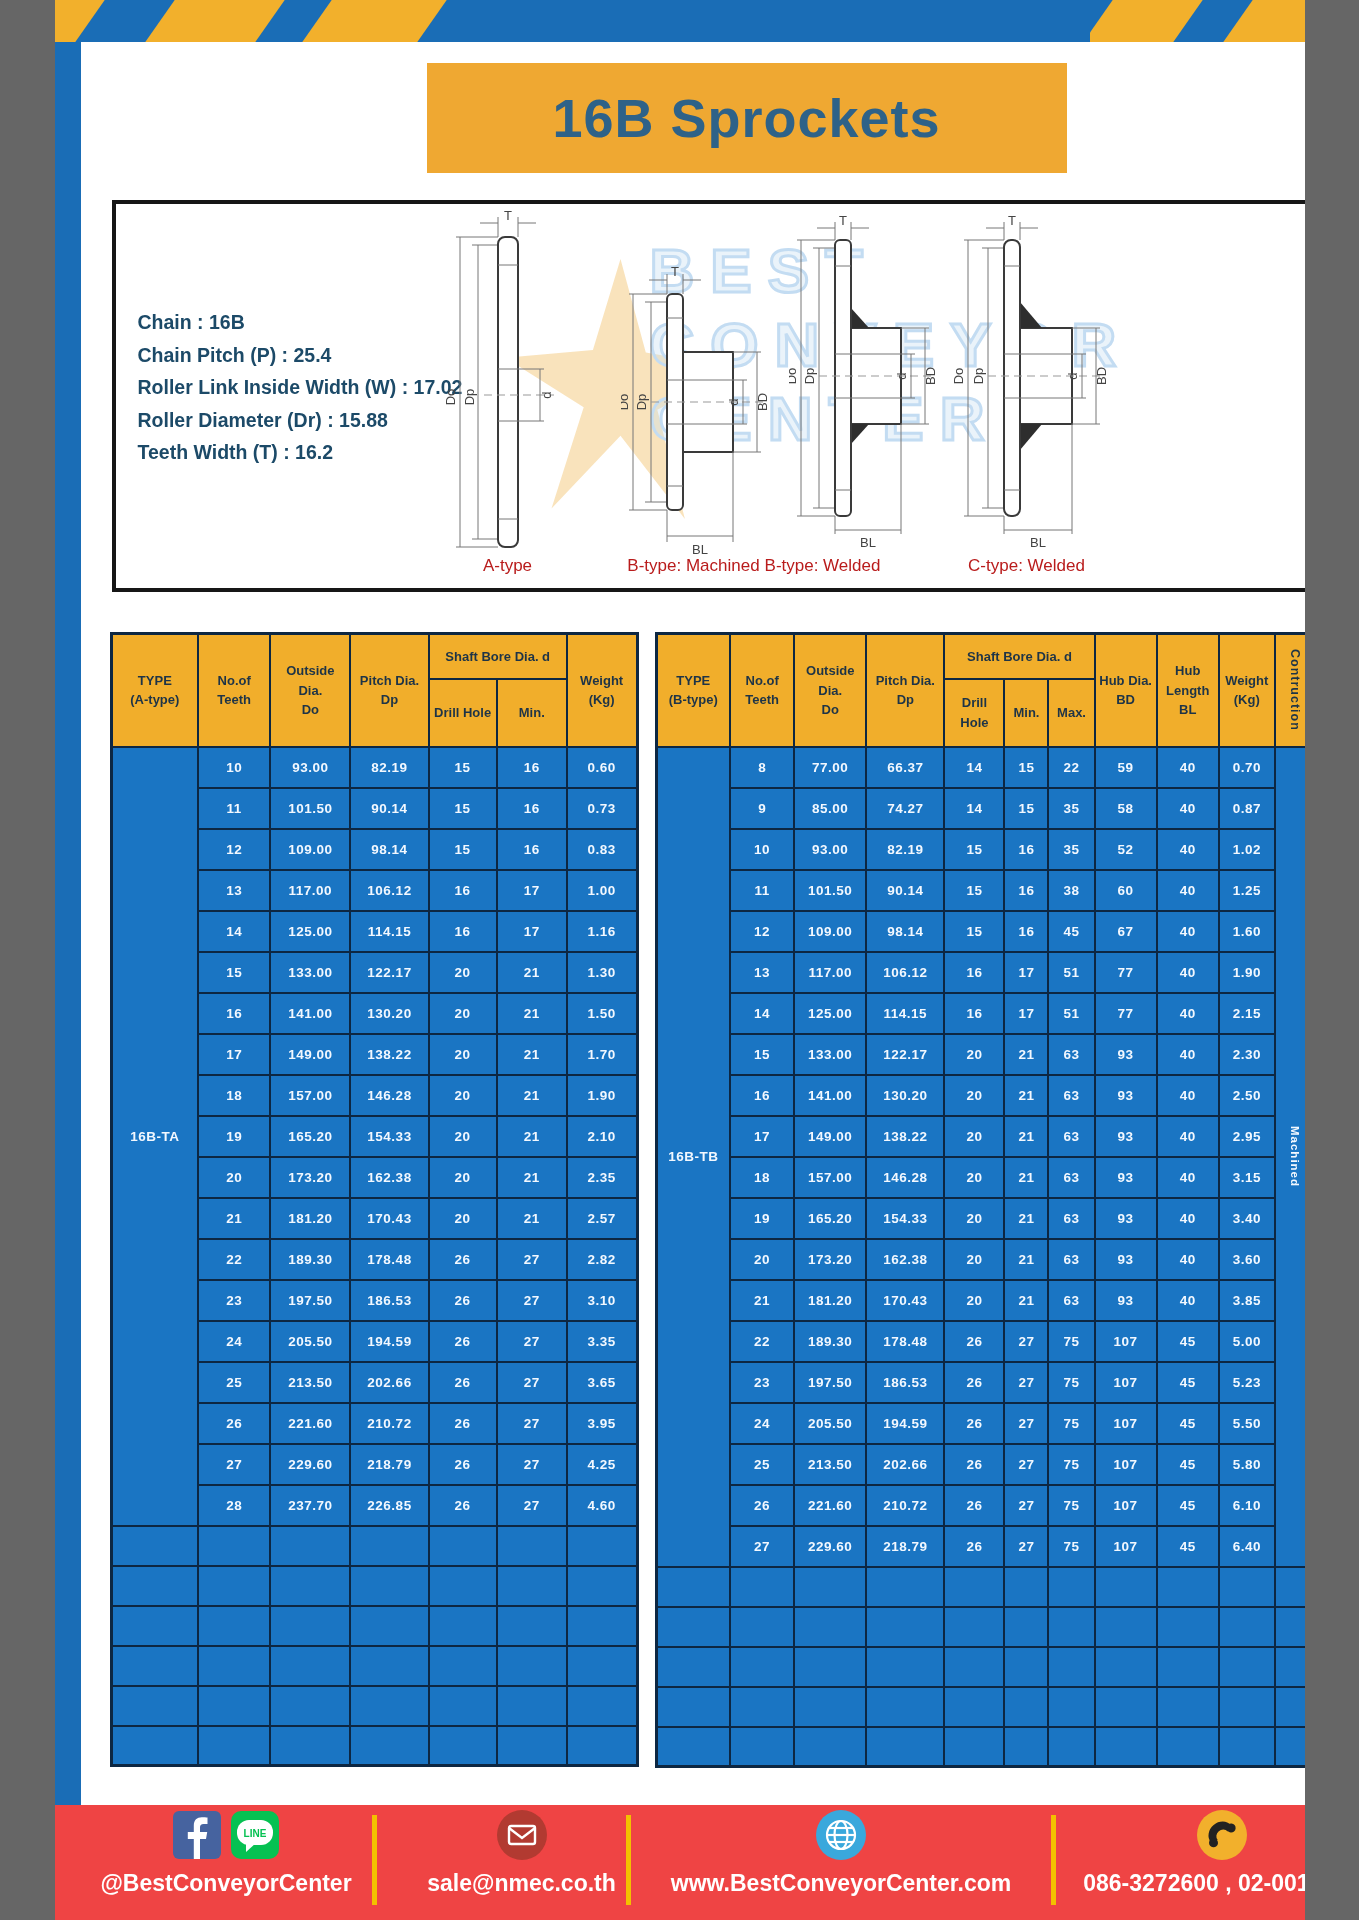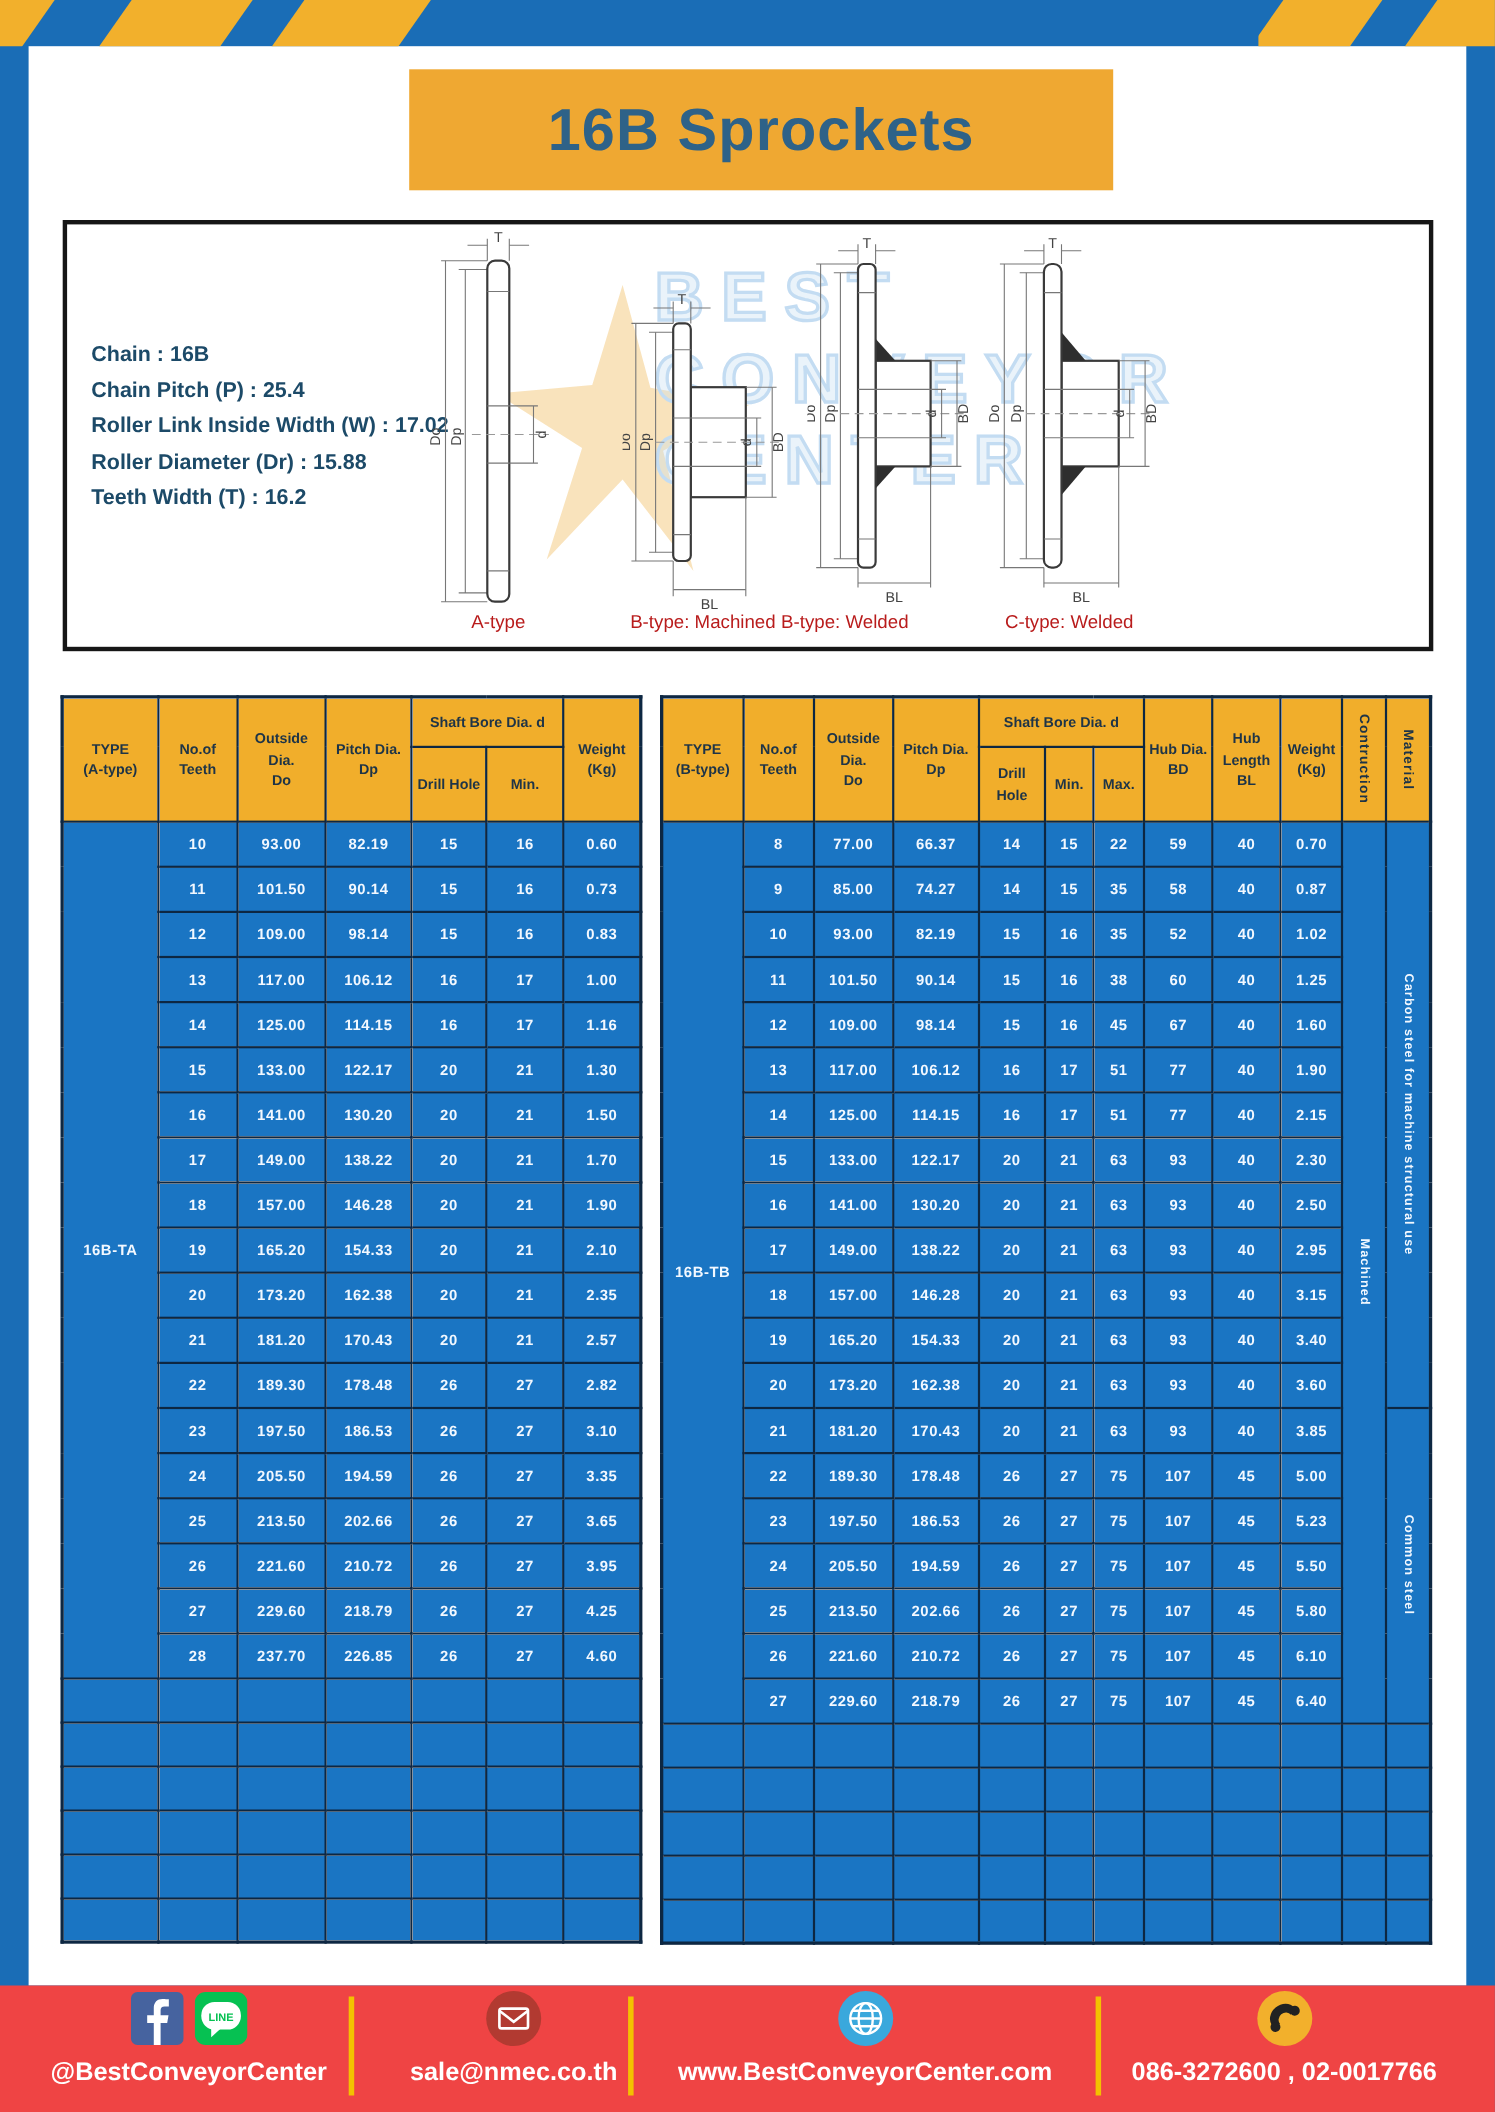--- a/index.html
+++ b/index.html
@@ -1,17 +1,17 @@
 <!DOCTYPE html>
 <html><head>
 <meta charset="utf-8">
 <style>
   * { margin:0; padding:0; box-sizing:border-box; }
   body { background:#666; font-family:"Liberation Sans", sans-serif; }
-  .page { position:relative; width:1359px; height:1920px; background:#1a6db6; margin:0 auto; overflow:hidden; }
+  .page { position:relative; width:1250px; height:1920px; background:#1a6db6; margin:0 auto; overflow:hidden; }
   .content-white { position:absolute; left:26px; top:42px; width:1307px; height:1763px; background:#ffffff; }
 
   
   .hz { position:absolute; top:0; height:42px; overflow:hidden; }
   .hz span { position:absolute; top:-12px; height:66px; background:#f2b02c; transform:skewX(-35deg); }
   .hz-left { left:0; width:400px; }
   .hz-right { right:0; width:215px; }
 
   
   .banner { position:absolute; left:372px; top:63px; width:640px; height:110px; background:#efa832;

